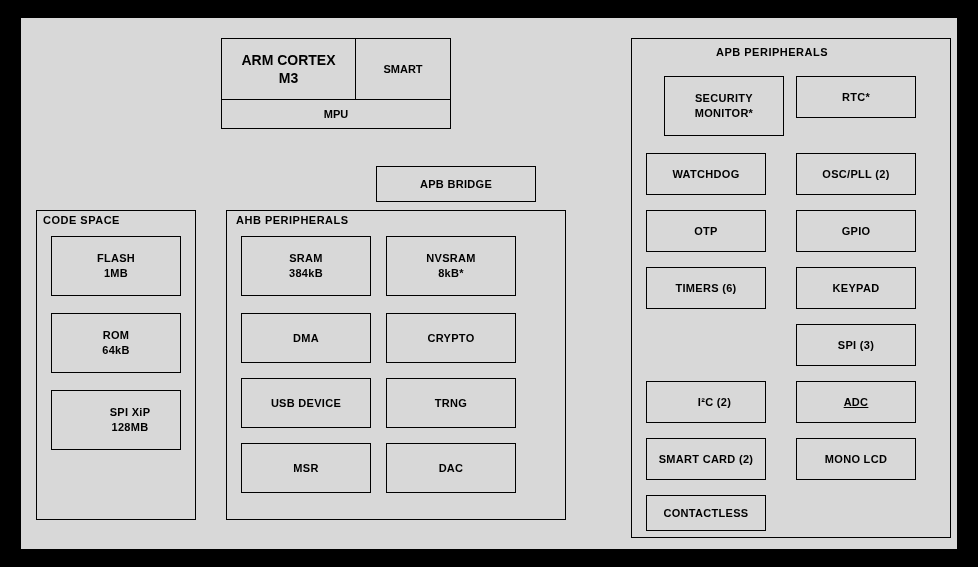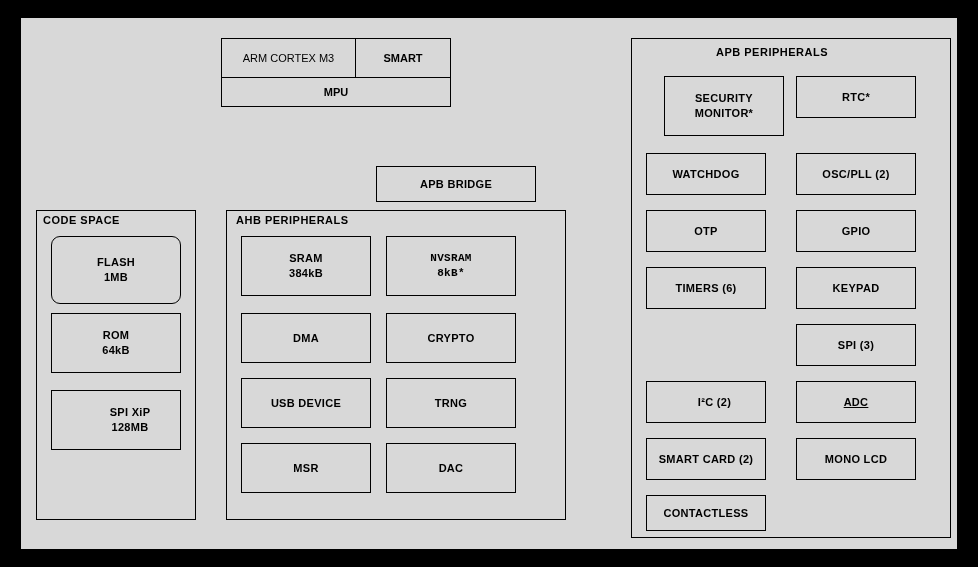--- a/index.html
+++ b/index.html
@@ -35,22 +35,22 @@
       background: #d8d8d8;
     }
     .arm-top {
       display: flex;
       border-bottom: 1.5px solid #000;
     }
     .arm-cortex {
       flex: 1.2;
       padding: 12px 8px;
       border-right: 1.5px solid #000;
-      font-size: 11px;
-      font-weight: normal;
+      font-size: 14px;
+      font-weight: bold;
       text-align: center;
       line-height: 1.3;
     }
     .nvic {
       flex: 0.8;
       padding: 12px 8px;
       font-size: 11px;
       font-weight: bold;
       text-align: center;
       line-height: 1.3;
@@ -131,29 +131,29 @@
     <div class="mpu">MPU</div>
   </div>
 
   <div class="pbox apb-bridge">
     <span>APB BRIDGE</span>
   </div>
 
   <div class="code-space-container"></div>
   <span class="section-label" style="top:196px;left:22px;">CODE SPACE</span>
 
-  <div class="pbox" style="top:218px;left:30px;width:130px;height:68px;border-radius:9px;">FLASH<br>1MB</div>
+  <div class="pbox" style="top:218px;left:30px;width:130px;height:60px;">FLASH<br>1MB</div>
   <div class="pbox" style="top:295px;left:30px;width:130px;height:60px;">ROM<br>64kB</div>
   <div class="pbox" style="top:372px;left:30px;width:130px;height:60px;padding-left:28px;">SPI XiP<br>128MB</div>
 
   <div class="ahb-container"></div>
   <span class="section-label" style="top:196px;left:215px;">AHB PERIPHERALS</span>
 
   <div class="pbox" style="top:218px;left:220px;width:130px;height:60px;">SRAM<br>384kB</div>
-  <div class="pbox" style="top:218px;left:365px;width:130px;height:60px;font-family:Liberation Mono, monospace;">NVSRAM<br>8kB*</div>
+  <div class="pbox" style="top:218px;left:365px;width:130px;height:60px;">NVSRAM<br>8kB*</div>
 
   <div class="pbox" style="top:295px;left:220px;width:130px;height:50px;">DMA</div>
   <div class="pbox" style="top:295px;left:365px;width:130px;height:50px;">CRYPTO</div>
 
   <div class="pbox" style="top:360px;left:220px;width:130px;height:50px;">USB DEVICE</div>
   <div class="pbox" style="top:360px;left:365px;width:130px;height:50px;">TRNG</div>
 
   <div class="pbox" style="top:425px;left:220px;width:130px;height:50px;">MSR</div>
   <div class="pbox" style="top:425px;left:365px;width:130px;height:50px;">DAC</div>
 

